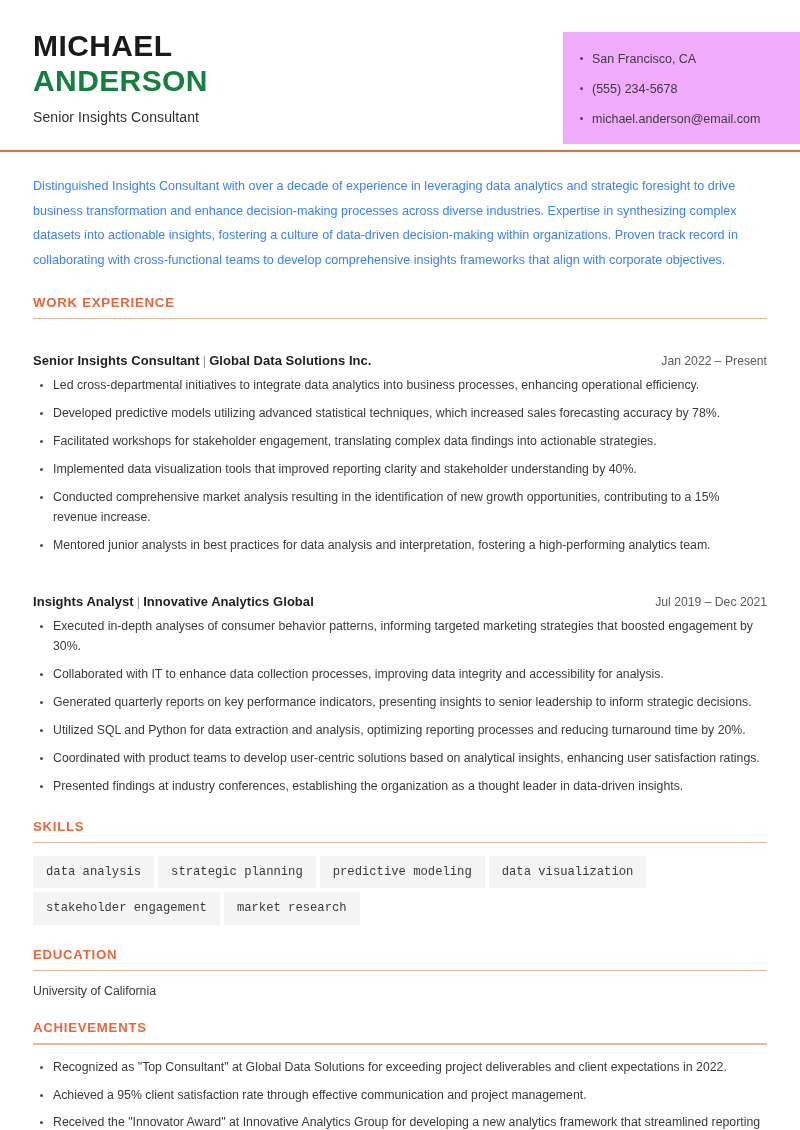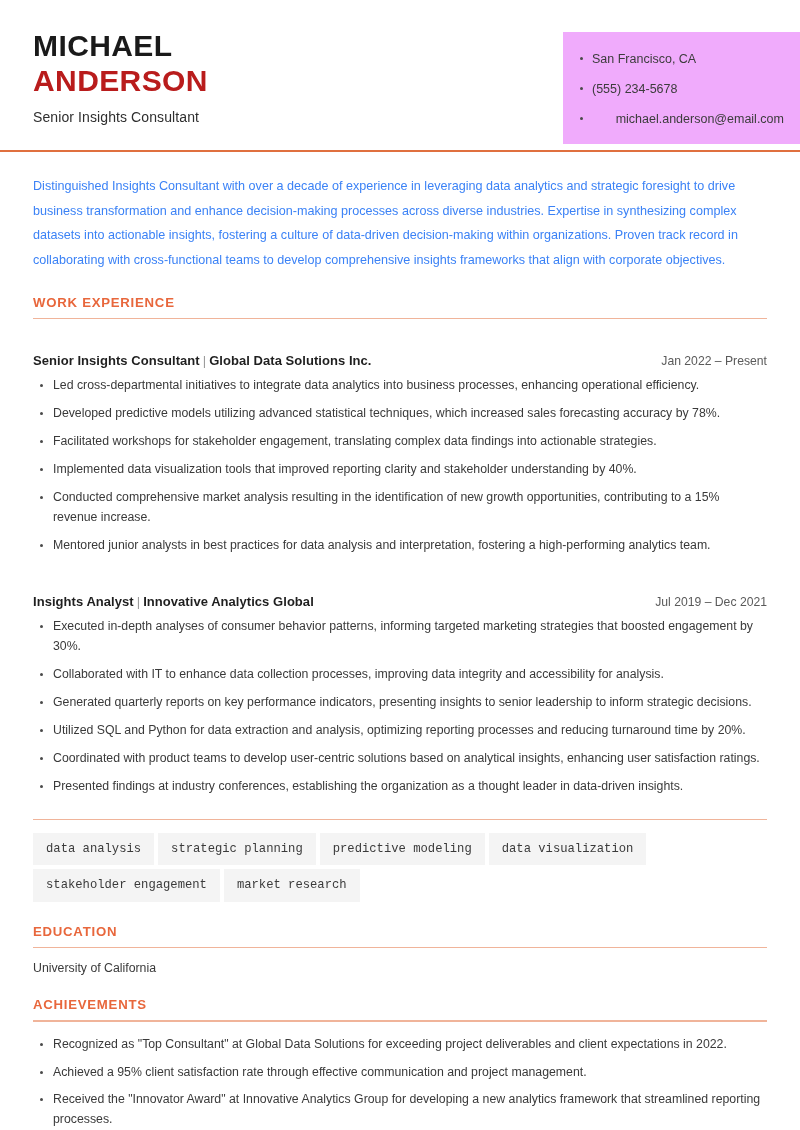--- a/index.html
+++ b/index.html
@@ -40,21 +40,21 @@
   }
 
   .name-line {
     font-size: 30px;
     font-weight: 700;
     letter-spacing: 0.4px;
     line-height: 1.17;
     text-transform: uppercase;
   }
   .name-first { color: #1a1a1a; }
-  .name-last  { color: #b91c1c; text-align: right; }
+  .name-last  { color: #15803d; text-align: right; }
 
   .job-title {
     margin-top: 11px;
     font-size: 14px;
     font-weight: 400;
     color: #2e2e2e;
     letter-spacing: 0.1px;
   }
 
   .contact-panel {
@@ -68,21 +68,21 @@
   .contact-list { list-style: none; }
 
   .contact-item {
     position: relative;
     font-size: 12.5px;
     color: #3c3c3c;
     line-height: 1.45;
     padding-left: 13px;
     margin-bottom: 12px;
   }
-  .contact-item:last-child { margin-bottom: 0; text-align: right; }
+  .contact-item:last-child { margin-bottom: 0; }
   .contact-item::before {
     content: "";
     position: absolute;
     left: 1px;
     top: 7px;
     width: 3px;
     height: 3px;
     border-radius: 50%;
     background: #4a4a4a;
   }
@@ -281,20 +281,21 @@
           <li class="bullet">Collaborated with IT to enhance data collection processes, improving data integrity and accessibility for analysis.</li>
           <li class="bullet">Generated quarterly reports on key performance indicators, presenting insights to senior leadership to inform strategic decisions.</li>
           <li class="bullet">Utilized SQL and Python for data extraction and analysis, optimizing reporting processes and reducing turnaround time by 20%.</li>
           <li class="bullet">Coordinated with product teams to develop user-centric solutions based on analytical insights, enhancing user satisfaction ratings.</li>
           <li class="bullet">Presented findings at industry conferences, establishing the organization as a thought leader in data-driven insights.</li>
         </ul>
       </div>
     </div>
 
     <div class="section">
+      <div class="section-title">SKILLS</div>
       <div class="section-rule"></div>
       <div class="chips">
         <span class="chip">data analysis</span>
         <span class="chip">strategic planning</span>
         <span class="chip">predictive modeling</span>
         <span class="chip">data visualization</span>
         <span class="chip">stakeholder engagement</span>
         <span class="chip">market research</span>
       </div>
     </div>

